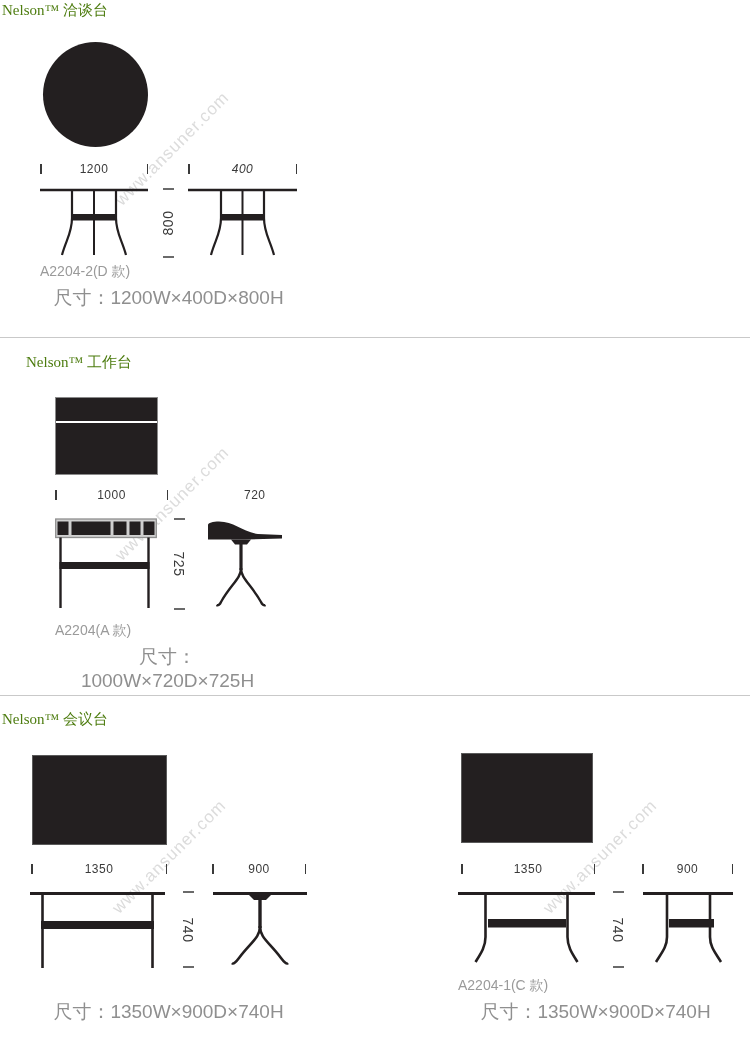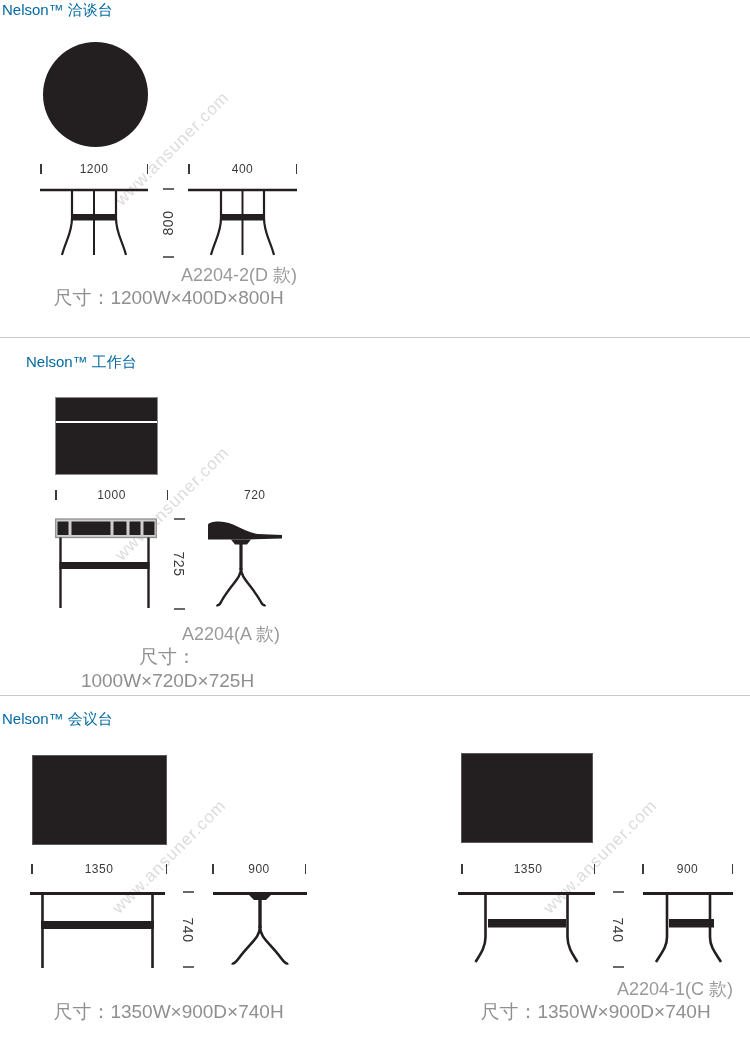--- a/index.html
+++ b/index.html
@@ -1,58 +1,58 @@
 <!DOCTYPE html>
 <html><head>
 <meta charset="utf-8">
 <style>
   html,body{margin:0;padding:0;background:#ffffff;}
   .page{position:relative;width:750px;height:1063px;background:#ffffff;overflow:hidden;
         font-family:"Liberation Sans","DejaVu Sans",sans-serif;}
-  .sec-title{position:absolute;left:2px;font-size:15px;line-height:18px;color:#0369a1;}
+  .sec-title{position:absolute;left:2px;font-size:15px;line-height:18px;color:#4d7c0f;font-family:Liberation Serif, serif;}
   .divider{position:absolute;left:0;width:750px;height:1px;background:#c9c9c9;}
   .watermark{position:absolute;color:#d6d6d6;font-size:17px;letter-spacing:1px;
              transform:rotate(-45deg);white-space:nowrap;opacity:.85;}
   .topview-circle{position:absolute;border-radius:50%;background:#231f20;}
   .topview-rect{position:absolute;background:#231f20;border:1px solid #5a5a5a;}
   .topview-split{position:absolute;display:flex;flex-direction:column;border:1px solid #8a8a8a;background:#fff;}
   .topview-split .part-a{height:23px;background:#231f20;}
   .topview-split .gap{height:2px;background:#ffffff;}
   .topview-split .part-b{flex:1;background:#231f20;}
   .dim-h{position:absolute;display:flex;align-items:center;height:16px;}
   .dim-h .tick{width:1.5px;height:10px;background:#3a3a3a;}
   .dim-h .dlabel{flex:1;text-align:center;font-size:12px;color:#3a3a3a;letter-spacing:.5px;}
   .dim-v{position:absolute;width:22px;display:flex;flex-direction:column;align-items:center;justify-content:space-between;}
   .dim-v .dash{width:11px;height:2px;background:#6a6a6a;}
   .dim-v .vwrap{flex:1;display:flex;align-items:center;justify-content:center;}
   .dim-v .vlabel{font-size:14px;color:#3a3a3a;letter-spacing:.5px;white-space:nowrap;}
   .rot-cw{transform:rotate(90deg);}
   .rot-ccw{transform:rotate(-90deg);}
   .drawing{position:absolute;}
   .drawing svg{display:block;}
-  .model-label{position:absolute;text-align:right;font-size:18px;color:#9a9a9a;}
+  .model-label{position:absolute;text-align:left;font-size:14px;color:#9a9a9a;}
   .size-label{position:absolute;text-align:center;font-size:19px;color:#8f8f8f;}
 </style>
 </head>
 <body>
 
 <div class="page">
 
   <div class="sec-title" style="top:1px;">Nelson™ 洽谈台</div>
 
   <div class="watermark" style="left:96px;top:139px;">www.ansuner.com</div>
 
   <div class="topview-circle" style="left:43px;top:42px;width:105px;height:105px;"></div>
 
   <div class="dim-h" style="left:40px;top:161px;width:108px;">
     <span class="tick"></span>
     <span class="dlabel">1200</span>
     <span class="tick"></span>
   </div>
-  <div class="dim-h" style="left:188px;top:161px;width:109px;">
+  <div class="dim-h" style="left:188px;top:161px;width:109px;font-style:italic;">
     <span class="tick"></span>
     <span class="dlabel">400</span>
     <span class="tick"></span>
   </div>
 
   <div class="drawing" style="left:40px;top:188px;">
     <svg width="108" height="70" viewBox="0 0 108 70">
       <path d="M0 2 H108" stroke="#231f20" stroke-width="2.6" fill="none"></path>
       <path d="M32 3 V30 C32 45 26 52 22 67" stroke="#231f20" stroke-width="2.2" fill="none"></path>
       <path d="M54 3 V67" stroke="#231f20" stroke-width="2" fill="none"></path>

